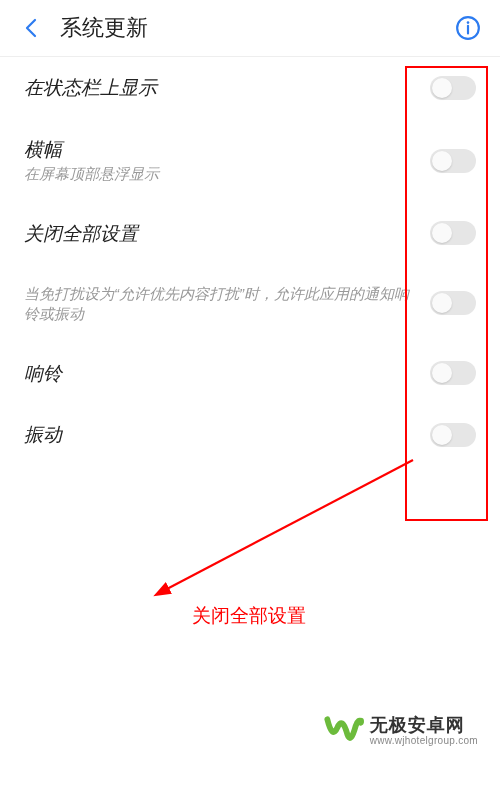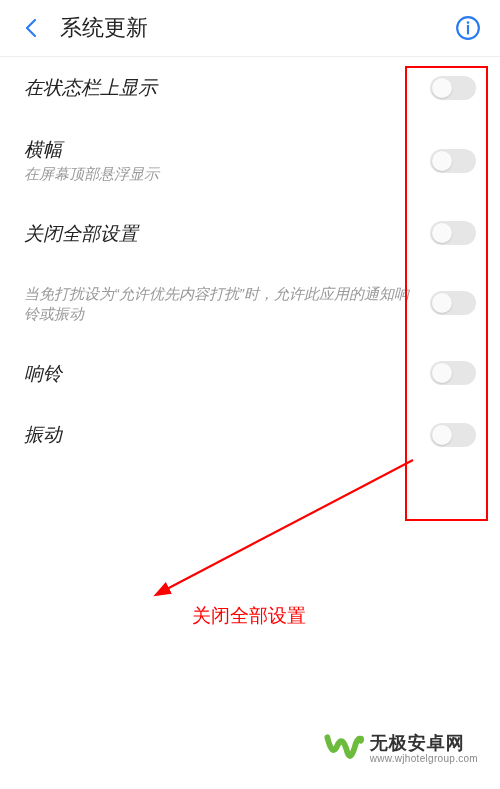--- a/index.html
+++ b/index.html
@@ -12,21 +12,21 @@
   .list { padding: 0; font-style: italic; }
   .item { padding: 18px 24px; display: flex; align-items: center; }
   .item-text { flex: 1; padding-right: 20px; }
   .item-title { font-size: 19px; color: #222; line-height: 1.35; }
   .item-sub { font-size: 15px; color: #999; margin-top: 2px; line-height: 1.35; }
   .toggle { width: 46px; height: 24px; border-radius: 12px; background: #e6e6e6; position: relative; flex-shrink: 0; cursor: pointer; }
   .toggle::after { content: ""; position: absolute; left: 2px; top: 2px; width: 20px; height: 20px; border-radius: 50%; background: #fafafa; box-shadow: 0 1px 2px rgba(0,0,0,0.15); }
   .annotation-box { position: absolute; border: 2px solid #f00; pointer-events: none; }
   .annotation-text { position: absolute; color: #f00; font-size: 19px; pointer-events: none; }
   .arrow-svg { position: absolute; pointer-events: none; }
-  .footer-brand { position: absolute; bottom: 20px; right: 22px; display: flex; align-items: center; }
+  .footer-brand { position: absolute; bottom: 38px; right: 22px; display: flex; align-items: center; }
   .brand-logo { width: 40px; height: 40px; margin-right: 6px; }
   .brand-text { line-height: 1.1; }
   .brand-cn { font-size: 18px; color: #333; font-weight: 600; letter-spacing: 1px; }
   .brand-en { font-size: 10px; color: #888; letter-spacing: 0.3px; }
 </style>
 </head>
 <body>
 
 <div class="header">
   <div class="back-btn">

